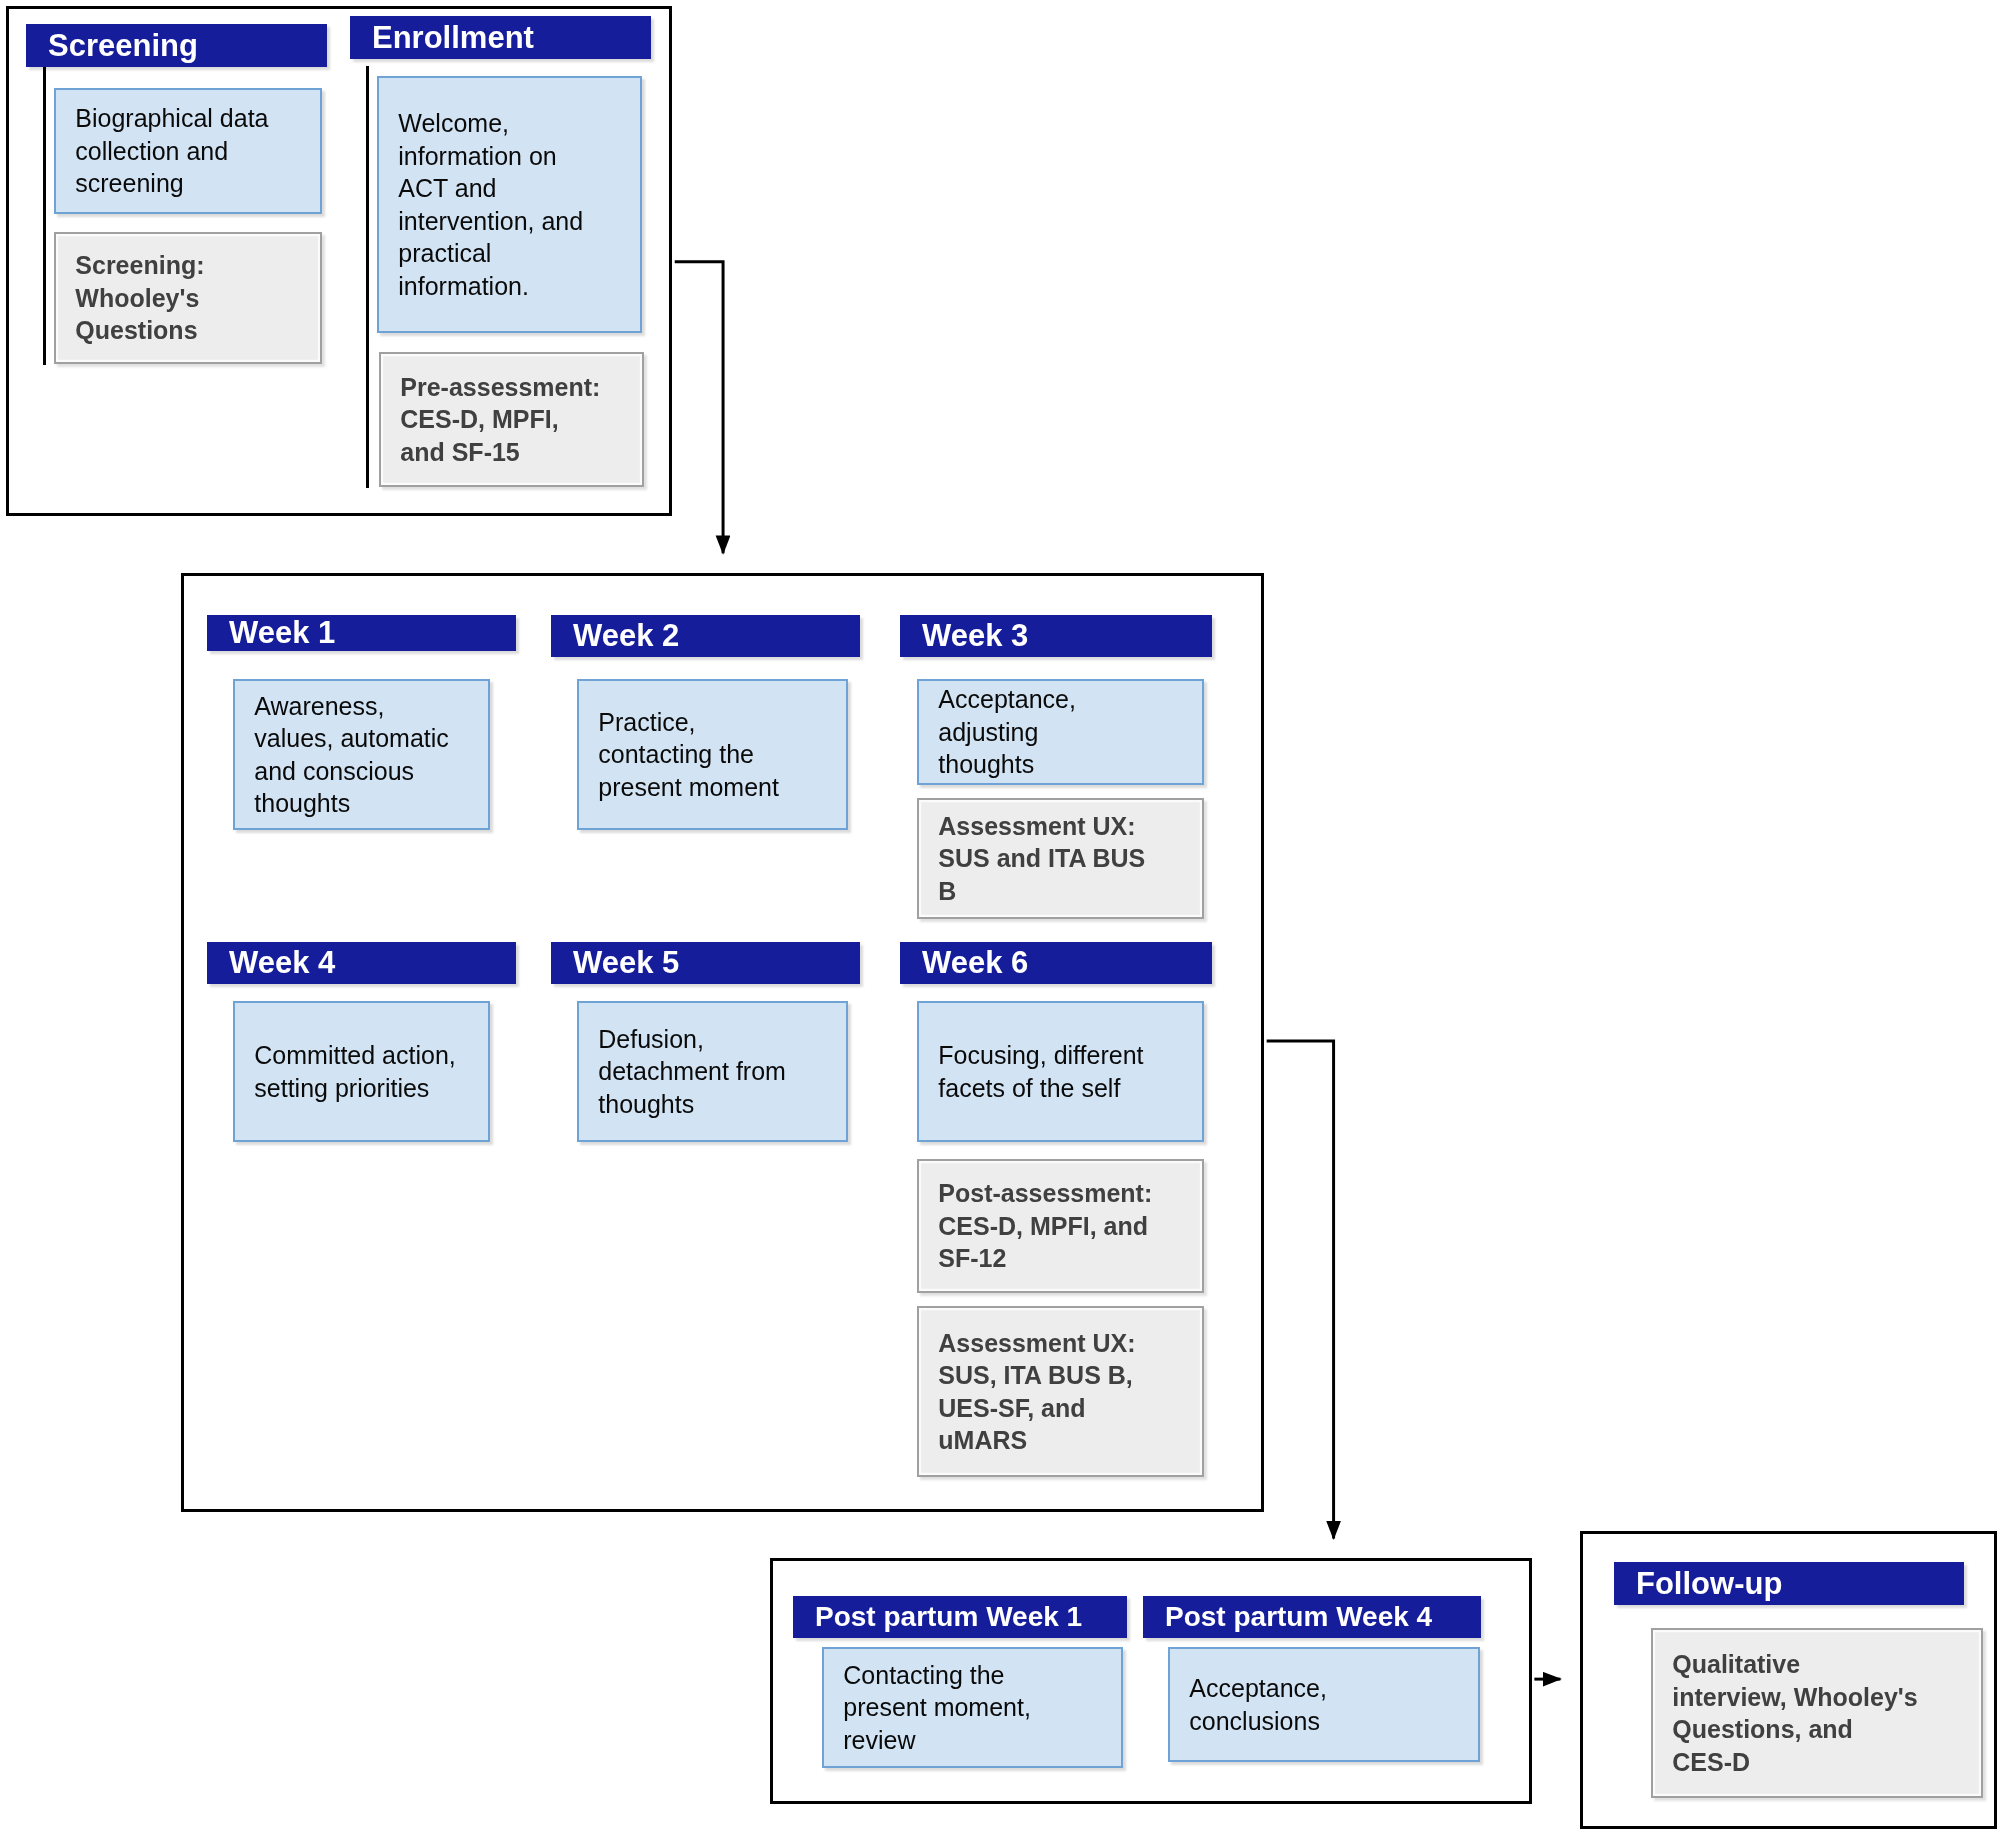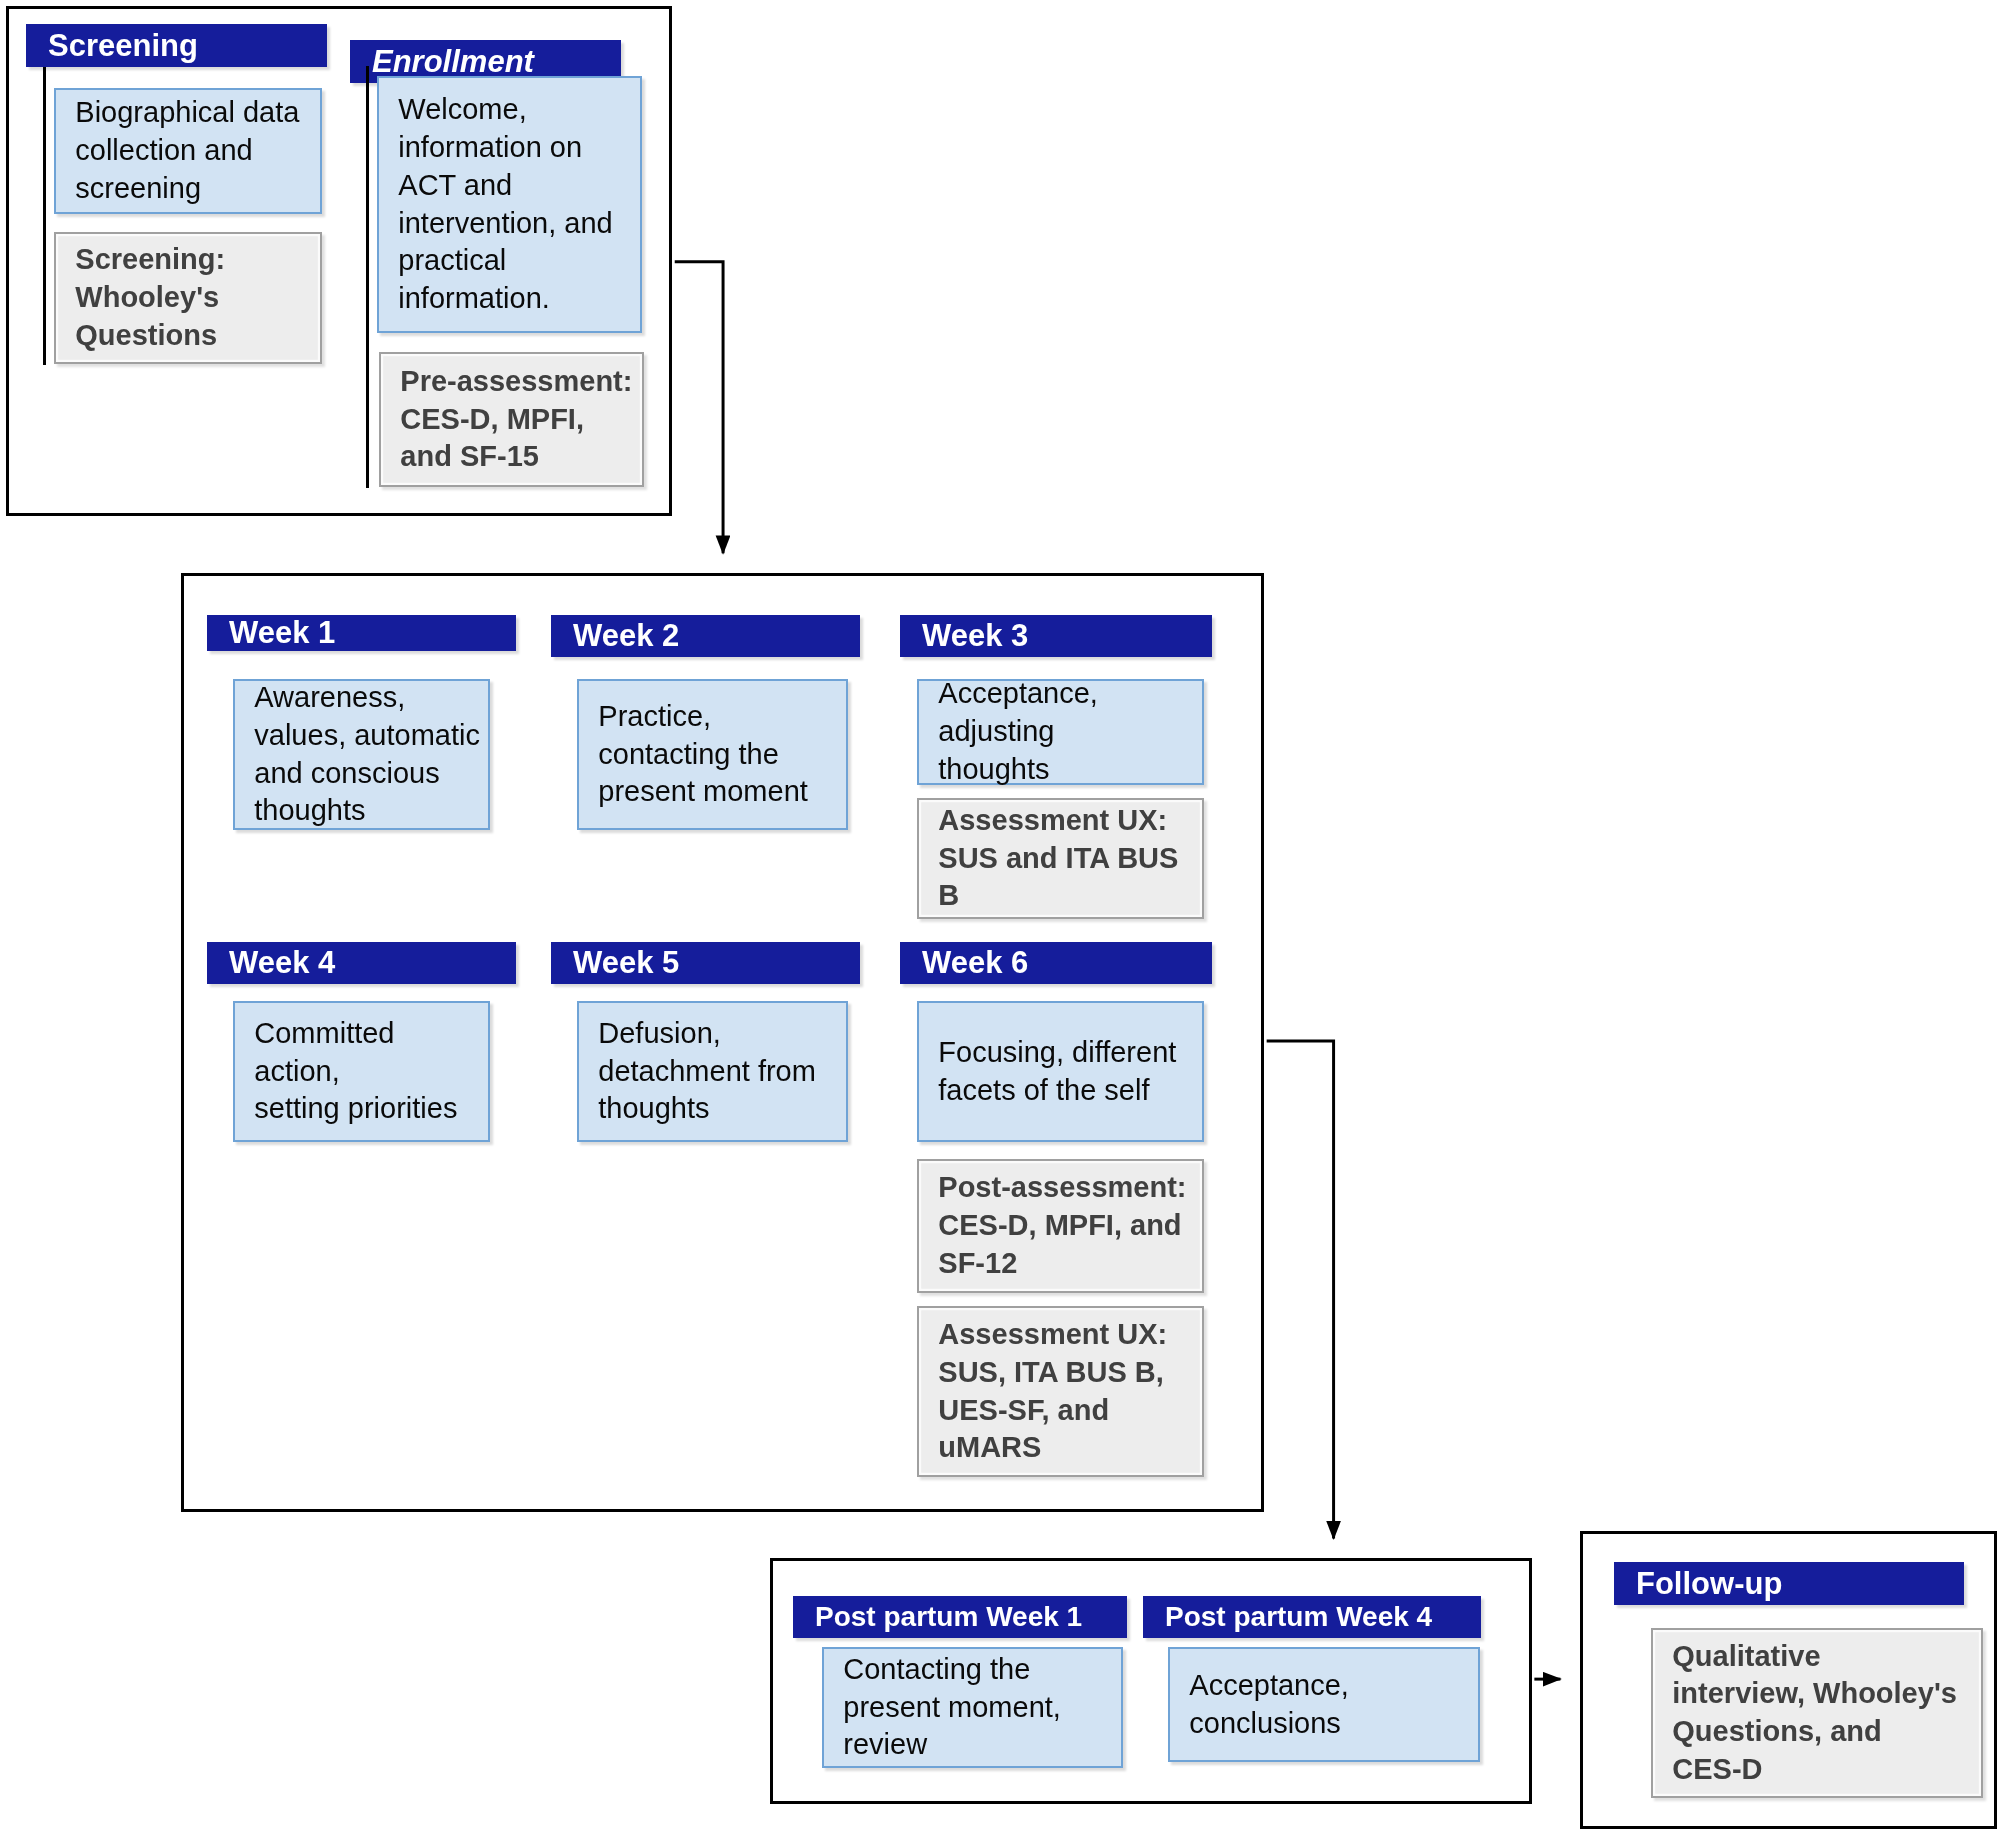--- a/index.html
+++ b/index.html
@@ -29,21 +29,21 @@
     box-sizing:border-box;
     box-shadow:3px 3px 2.2px rgba(0,0,0,0.14);
   }
   .hdr.small{font-size:28px;}
   .card{
     position:absolute;
     display:flex;
     align-items:center;
     white-space:pre-line;
     box-sizing:border-box;
-    font-size:29px;
+    font-size:25px;
     line-height:1.30;
     padding:6px 7.4px 6px 19.3px;
     box-shadow:3px 3px 2.2px rgba(0,0,0,0.14);
   }
   .card.blue{
     background:var(--card-blue-bg,#d2e3f3);
     border:2.2px solid var(--card-blue-border,#6fa3d6);
     color:#0a0a0a;
   }
   .card.gray{
@@ -72,21 +72,21 @@
   <div class="container" style="left:6px;top:6px;width:666px;height:510px;">
     <div class="hdr" style="left:17px;top:15px;width:301px;height:43px;">Screening</div>
     <div class="bracket" style="left:34px;top:58px;height:298px;"></div>
     <div class="card blue" style="left:45px;top:79px;width:268px;height:126px;">Biographical data
 collection and
 screening</div>
     <div class="card gray" style="left:45px;top:223px;width:268px;height:132px;">Screening:
 Whooley's
 Questions</div>
 
-    <div class="hdr" style="left:341px;top:31px;width:271px;height:43px;font-style:italic;">Enrollment</div>
+    <div class="hdr" style="left:341px;top:7px;width:301px;height:43px;">Enrollment</div>
     <div class="bracket" style="left:357px;top:57px;height:422px;"></div>
     <div class="card blue" style="left:368px;top:67px;width:265px;height:257px;">Welcome,
 information on
 ACT and
 intervention, and
 practical
 information.</div>
     <div class="card gray" style="left:370px;top:343px;width:265px;height:135px;">Pre-assessment:
 CES-D, MPFI,
 and SF-15</div>

